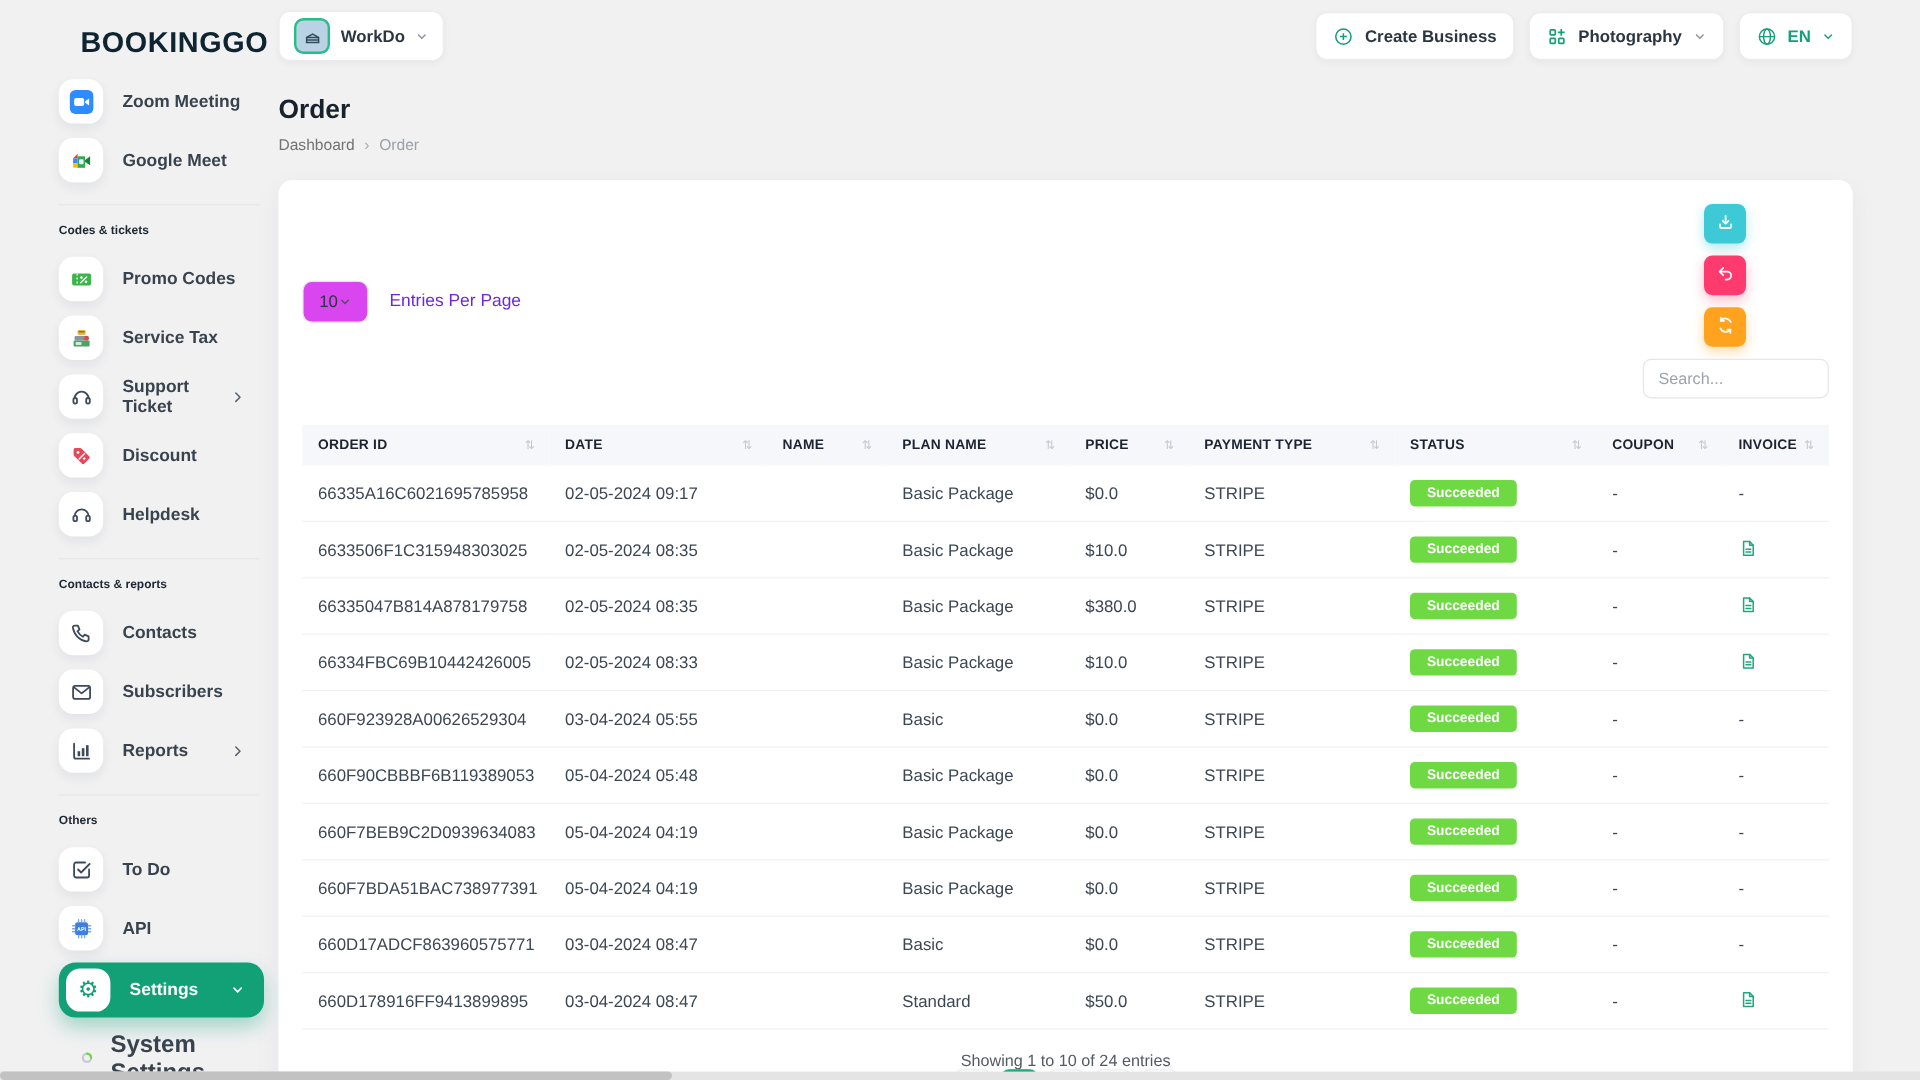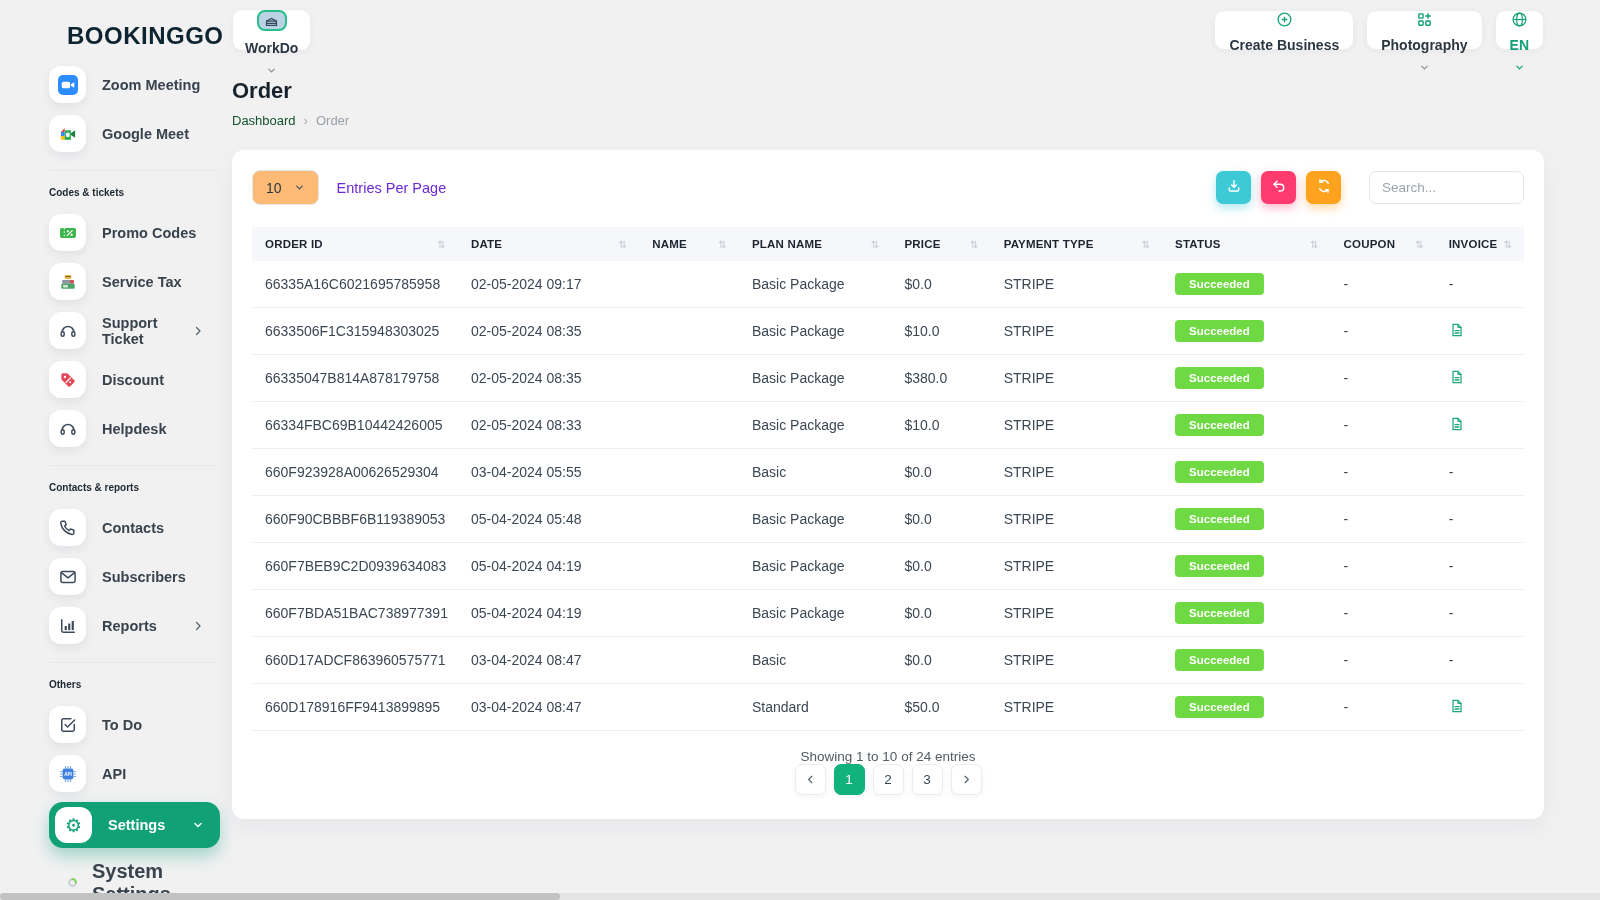--- a/index.html
+++ b/index.html
@@ -22,43 +22,43 @@
   .s-item.active .s-icon { box-shadow:none; width:36px; height:36px; }
   .s-item.active .s-label { color:#fff; }
   .gear-glyph { font-size:19px; color:#12a076; line-height:1; }
   .s-sub { display:flex; align-items:center; gap:14px; margin:0 16px 15px 34px; padding:4px 0; cursor:pointer; }
   .s-sub svg { width:11px; height:11px; }
   .s-sub span.lbl { font-size:20px; font-weight:600; color:#39434e; }
 
   
   .main { flex:1; padding:8px 56px 0 0; }
   .topbar { display:flex; align-items:center; justify-content:space-between; height:44px; }
-  .pill { display:flex; align-items:center; gap:9px; background:#fff; border:1px solid #ececee; border-radius:10px; padding:0 14px; height:40px; cursor:pointer; box-shadow:0 2px 6px rgba(20,30,50,.04); font-size:14px; font-weight:600; color:#2b3642;flex-direction:column; }
+  .pill { display:flex; align-items:center; gap:9px; background:#fff; border:1px solid #ececee; border-radius:10px; padding:0 14px; height:40px; cursor:pointer; box-shadow:0 2px 6px rgba(20,30,50,.04); font-size:14px; font-weight:600; color:#2b3642; }
   .ws-pill { height:42px; padding:0 12px; }
   .ws-avatar { width:30px; height:30px; border-radius:8px; background:#b9d3e4; border:2px solid #27bd87; display:flex; align-items:center; justify-content:center; }
   .ws-avatar svg { width:17px; height:17px; }
   .topbar-right { display:flex; gap:12px; }
   .chev-sm svg { width:11px; height:11px; display:block; }
   .lang-label { color:#12a076; font-weight:700; }
   .icon-16 svg { width:17px; height:17px; display:block; }
 
   .page-head { margin:26px 0 0 0; }
   .page-title { font-size:22px; font-weight:700; color:#17222c; }
   .breadcrumb { margin-top:9px; font-size:13px; display:flex; gap:8px; align-items:center; }
-  .breadcrumb .root { color:#14532d; text-decoration:none; cursor:pointer; }
+  .breadcrumb .root { color:#737373; text-decoration:none; cursor:pointer; }
   .breadcrumb .sep { color:#a8aeb6; }
   .breadcrumb .cur { color:#9aa1a9; }
 
   
   .card { margin-top:22px; background:#fff; border-radius:12px; box-shadow:0 8px 24px rgba(20,30,50,.05); padding:20px 20px 14px 20px; }
   .controls { display:flex; align-items:center; justify-content:space-between; margin-bottom:22px; }
   .ctrl-left { display:flex; align-items:center; gap:18px; }
-  .entries-select { display:flex; align-items:center; gap:12px; border:1px solid #e3e6ea; border-radius:8px; background:#fdba74; height:35px; padding:0 13px; font-size:14px; color:#2b3642; cursor:pointer;text-align:right; }
+  .entries-select { display:flex; align-items:center; border:1px solid #e3e6ea; border-radius:8px; background:#d946ef; height:35px; padding:0 13px; font-size:14px; color:#2b3642; cursor:pointer;text-align:right; }
   .entries-label { font-size:14.5px; color:#6d28d9; }
-  .ctrl-right { display:flex; align-items:center; gap:10px; }
+  .ctrl-right { display:flex; align-items:center; gap:10px;flex-direction:column; }
   .act-btn { width:35px; height:33px; border:none; border-radius:7px; display:flex; align-items:center; justify-content:center; cursor:pointer; }
   .act-btn svg { width:16px; height:16px; }
   .act-download { background:#3ec9d6; box-shadow:0 4px 10px rgba(62,201,214,.4); }
   .act-undo { background:#ff3a6e; box-shadow:0 4px 10px rgba(255,58,110,.35); }
   .act-refresh { background:#ffa21d; box-shadow:0 4px 10px rgba(255,162,29,.4); }
   .search-wrap { margin-left:18px; }
   .search-input { width:155px; height:33px; border:1px solid #e3e6ea; border-radius:7px; padding:0 12px; font-size:13.5px; color:#39434e; font-family:"Liberation Sans",sans-serif; }
   .search-input::placeholder { color:#9aa3ad; }
 
   table.orders { width:100%; border-collapse:collapse; }

